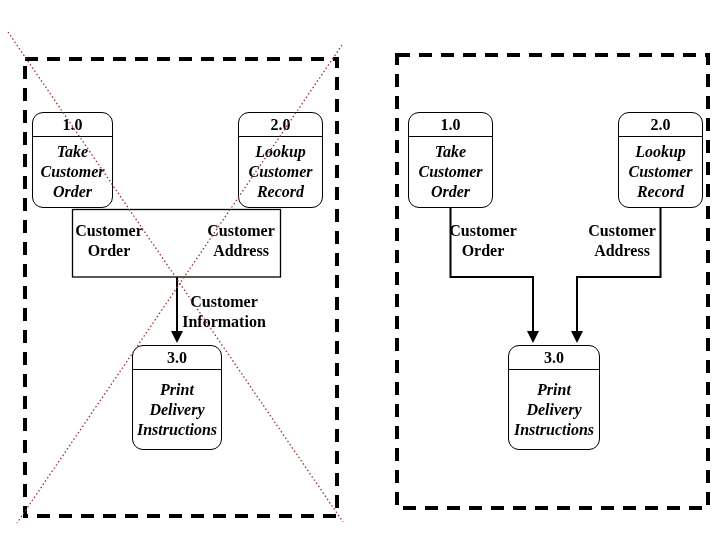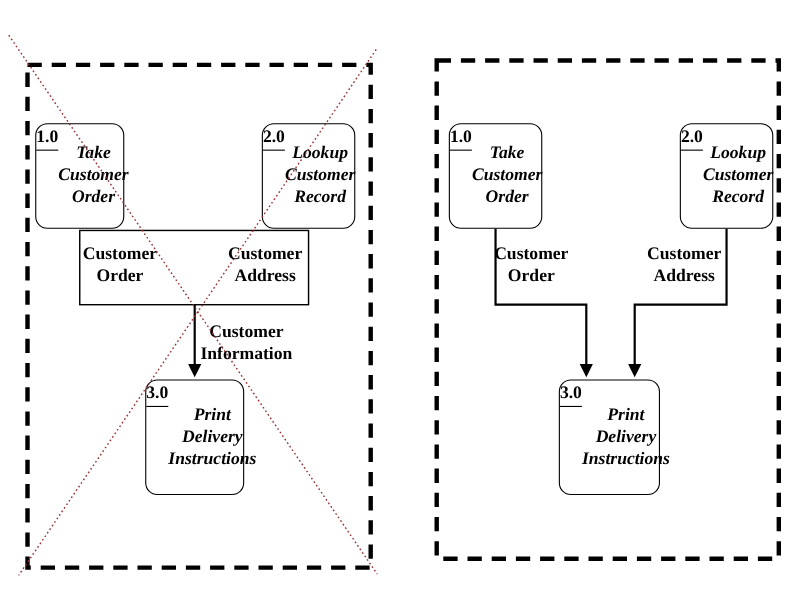--- a/index.html
+++ b/index.html
@@ -6,21 +6,21 @@
   .canvas{position:relative;width:720px;height:540px;background:#ffffff;overflow:hidden;
           font-family:"Liberation Serif","DejaVu Serif",serif;}
   svg.layer{position:absolute;left:0;top:0;width:720px;height:540px;}
   svg.overlay{pointer-events:none;}
   .panel-border{fill:none;stroke:#000;stroke-width:4;stroke-dasharray:13 9;}
   .thin-line{fill:none;stroke:#000;stroke-width:1.3;}
   .flow-line{fill:none;stroke:#000;stroke-width:2;}
   .arrow-head{fill:#000;stroke:none;}
   .cross-line{fill:none;stroke-width:1.3;stroke-dasharray:1.5 2.4;}
   .process{position:absolute;box-sizing:border-box;border:1.3px solid #000;border-radius:11px;
-           background:#fff;display:flex;flex-direction:row;font-weight:bold;font-size:16px;}
+           background:#fff;display:flex;flex-direction:column;font-weight:bold;font-size:16px;}
   .process .num{height:23px;border-bottom:1.3px solid #000;display:flex;align-items:center;
                 justify-content:center;line-height:18px;}
   .process .lbl{flex:1;display:flex;align-items:center;justify-content:center;text-align:center;
                 white-space:pre-line;line-height:20px;font-style:italic;}
   .flow-label{position:absolute;font-weight:bold;font-size:16px;line-height:20px;
               text-align:center;white-space:pre-line;}
 </style>
 </head>
 <body>
 

